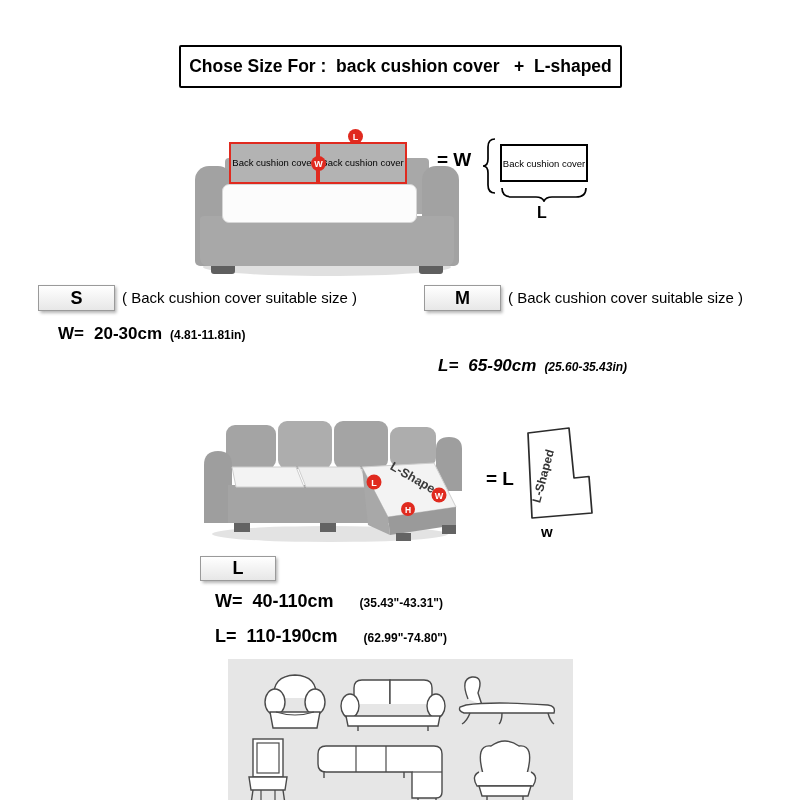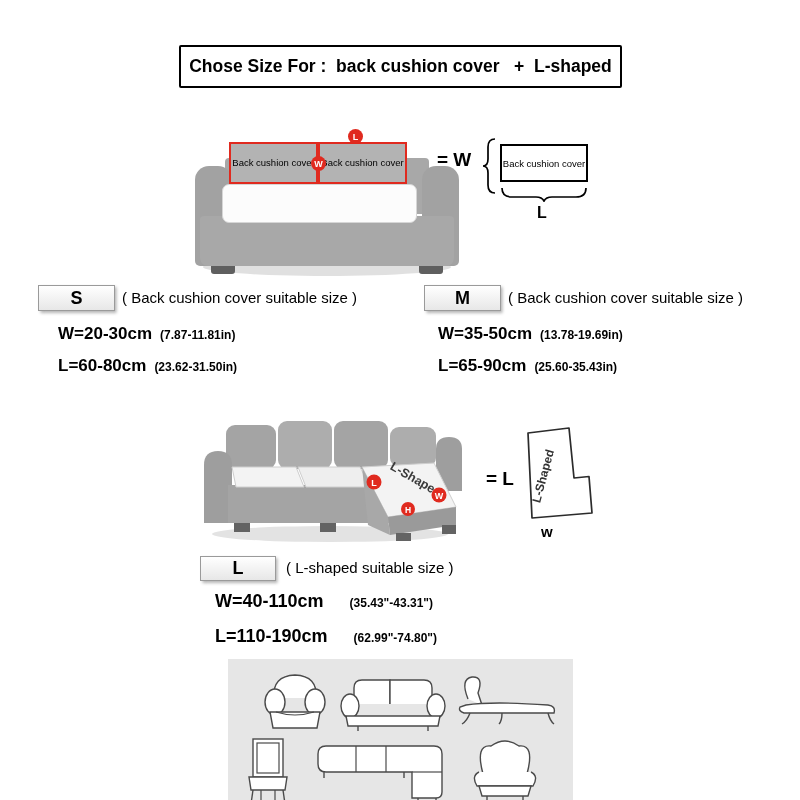--- a/index.html
+++ b/index.html
@@ -22,21 +22,21 @@
 
   .eq { font-size:19px; font-weight:bold; }
   .cover-box { border:2px solid #000; background:#fff; display:flex; align-items:center; justify-content:center; }
   .cover-box span { font-size:9.5px; }
   .dim-l { font-size:16px; font-weight:bold; }
   .dim-w { font-size:15px; font-weight:bold; }
 
   .badge { border:1px solid #9a9a9a; background:linear-gradient(#ffffff,#e7e7e7); box-shadow:1.5px 2px 3px rgba(0,0,0,.3); display:flex; align-items:center; justify-content:center; font-size:18px; font-weight:bold; }
   .section-heading { font-size:15px; font-weight:normal; white-space:nowrap; }
   .dim-row { font-size:17px; font-weight:bold; white-space:nowrap; }
-  .dim-row .val { margin-left:0; }
+  .dim-row .val { margin-left:10px; }
   .dim-row .inches { font-size:12px; font-weight:600; margin-left:8px; }
   .dim-row.big { font-size:18px; }
   .dim-row .inches.gap-wide { margin-left:26px; }
 
   .gallery { background:var(--gallery-bg,#e6e6e6); }
 </style>
 </head>
 <body>
 
 <div class="page">
@@ -80,34 +80,28 @@
       <path d="M2 2 Q2 11 12 11 L36 11 Q42 11 44 15 Q46 11 52 11 L76 11 Q86 11 86 2" fill="none" stroke="#000" stroke-width="1.7"></path>
     </svg>
 
     <div class="abs dim-l" style="left:537px;top:83px;">L</div>
   </div>
 
   <div class="abs" style="left:0;top:262px;width:400px;height:110px;">
     <div class="abs badge" style="left:38px;top:7px;width:77px;height:26px;">S</div>
     <div class="abs section-heading" style="left:122px;top:11px;">( Back cushion cover suitable size )</div>
     <div class="abs dim-row" style="left:58px;top:46px;">
-      <span>W=</span><span class="val">20-30cm</span><span class="inches">(7.87-11.81in)</span>
-    </div>
-    <div class="abs dim-row" style="left:58px;top:78px;">
-      <span>L=</span><span class="val">60-80cm</span><span class="inches">(23.62-31.50in)</span>
+      <span>W=</span><span class="val">20-30cm</span><span class="inches">(4.81-11.81in)</span>
     </div>
   </div>
 
   <div class="abs" style="left:400px;top:262px;width:400px;height:110px;">
     <div class="abs badge" style="left:24px;top:7px;width:77px;height:26px;">M</div>
     <div class="abs section-heading" style="left:108px;top:11px;">( Back cushion cover suitable size )</div>
-    <div class="abs dim-row" style="left:38px;top:46px;">
-      <span>W=</span><span class="val">35-50cm</span><span class="inches">(13.78-19.69in)</span>
-    </div>
-    <div class="abs dim-row" style="left:38px;top:78px;">
+    <div class="abs dim-row" style="left:38px;top:78px;font-style:italic;">
       <span>L=</span><span class="val">65-90cm</span><span class="inches">(25.60-35.43in)</span>
     </div>
   </div>
 
   <div class="abs" style="left:0;top:395px;width:800px;height:140px;">
 
     <svg class="abs" style="left:200px;top:8px;" width="285" height="125" viewBox="0 0 285 125">
       <ellipse cx="130" cy="115" rx="118" ry="8" fill="#e3e3e3"></ellipse>
       <rect x="26" y="6" width="50" height="44" rx="9" fill="#a4a4a4"></rect>
       <rect x="78" y="2" width="54" height="48" rx="9" fill="#adadad"></rect>
@@ -145,21 +139,20 @@
     <svg class="abs" style="left:513px;top:14px;" width="85" height="100" viewBox="0 0 85 100">
       <path d="M15 8 L56 3 L61 53 L76 51.5 L79 88 L19 93 Z" fill="#ffffff" stroke="#2b2b2b" stroke-width="1.7" stroke-linejoin="round"></path>
       <text x="34" y="52" transform="rotate(-75 34 52)" text-anchor="middle" font-size="12" font-weight="600" fill="#333">L-Shaped</text>
     </svg>
 
     <div class="abs dim-w" style="left:541px;top:112px;">w</div>
   </div>
 
   <div class="abs" style="left:0;top:533px;width:800px;height:110px;">
     <div class="abs badge" style="left:200px;top:7px;width:76px;height:25px;">L</div>
-    <div class="abs section-heading" style="left:286px;top:10px;">( L-shaped suitable size )</div>
     <div class="abs dim-row big" style="left:215px;top:42px;">
       <span>W=</span><span class="val">40-110cm</span><span class="inches gap-wide">(35.43"-43.31")</span>
     </div>
     <div class="abs dim-row big" style="left:215px;top:77px;">
       <span>L=</span><span class="val">110-190cm</span><span class="inches gap-wide">(62.99"-74.80")</span>
     </div>
   </div>
 
   <div class="abs gallery" style="left:228px;top:643px;width:345px;height:152px;">
 

